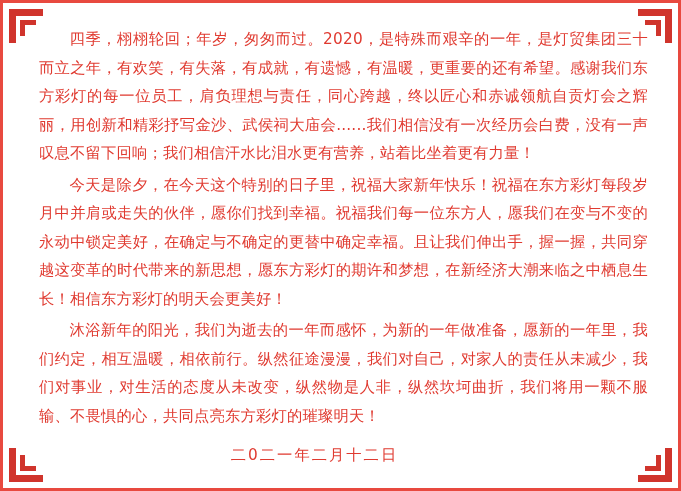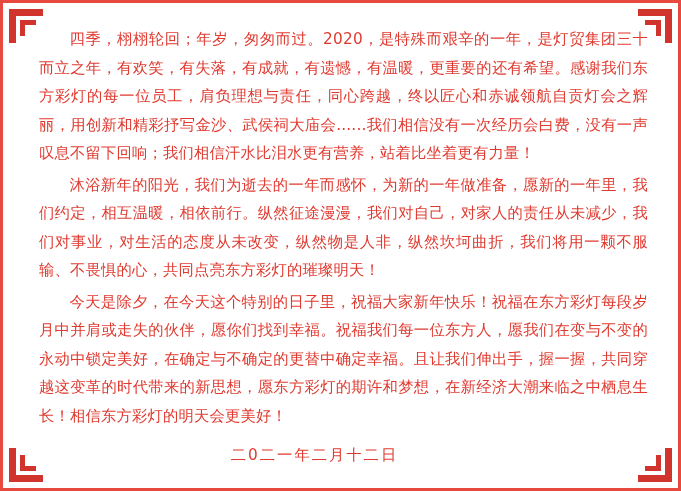--- a/index.html
+++ b/index.html
@@ -89,21 +89,21 @@
 
 <div class="page">
 
   <div class="corner tl"></div>
   <div class="corner tr"></div>
   <div class="corner bl"></div>
   <div class="corner br"></div>
 
   <div class="doc-body">
     <p class="para">四季，栩栩轮回；年岁，匆匆而过。2020，是特殊而艰辛的一年，是灯贸集团三十而立之年，有欢笑，有失落，有成就，有遗憾，有温暖，更重要的还有希望。感谢我们东方彩灯的每一位员工，肩负理想与责任，同心跨越，终以匠心和赤诚领航自贡灯会之辉丽，用创新和精彩抒写金沙、武侯祠大庙会......我们相信没有一次经历会白费，没有一声叹息不留下回响；我们相信汗水比泪水更有营养，站着比坐着更有力量！</p>
+    <p class="para">今天是除夕，在今天这个特别的日子里，祝福大家新年快乐！祝福在东方彩灯每段岁月中并肩或走失的伙伴，愿你们找到幸福。祝福我们每一位东方人，愿我们在变与不变的永动中锁定美好，在确定与不确定的更替中确定幸福。且让我们伸出手，握一握，共同穿越这变革的时代带来的新思想，愿东方彩灯的期许和梦想，在新经济大潮来临之中栖息生长！相信东方彩灯的明天会更美好！</p>
     <p class="para">沐浴新年的阳光，我们为逝去的一年而感怀，为新的一年做准备，愿新的一年里，我们约定，相互温暖，相依前行。纵然征途漫漫，我们对自己，对家人的责任从未减少，我们对事业，对生活的态度从未改变，纵然物是人非，纵然坎坷曲折，我们将用一颗不服输、不畏惧的心，共同点亮东方彩灯的璀璨明天！</p>
-    <p class="para">今天是除夕，在今天这个特别的日子里，祝福大家新年快乐！祝福在东方彩灯每段岁月中并肩或走失的伙伴，愿你们找到幸福。祝福我们每一位东方人，愿我们在变与不变的永动中锁定美好，在确定与不确定的更替中确定幸福。且让我们伸出手，握一握，共同穿越这变革的时代带来的新思想，愿东方彩灯的期许和梦想，在新经济大潮来临之中栖息生长！相信东方彩灯的明天会更美好！</p>
 
     <div class="signature">
       <div class="date">二0二一年二月十二日</div>
     </div>
   </div>
 
 </div>
 
 </body></html>

